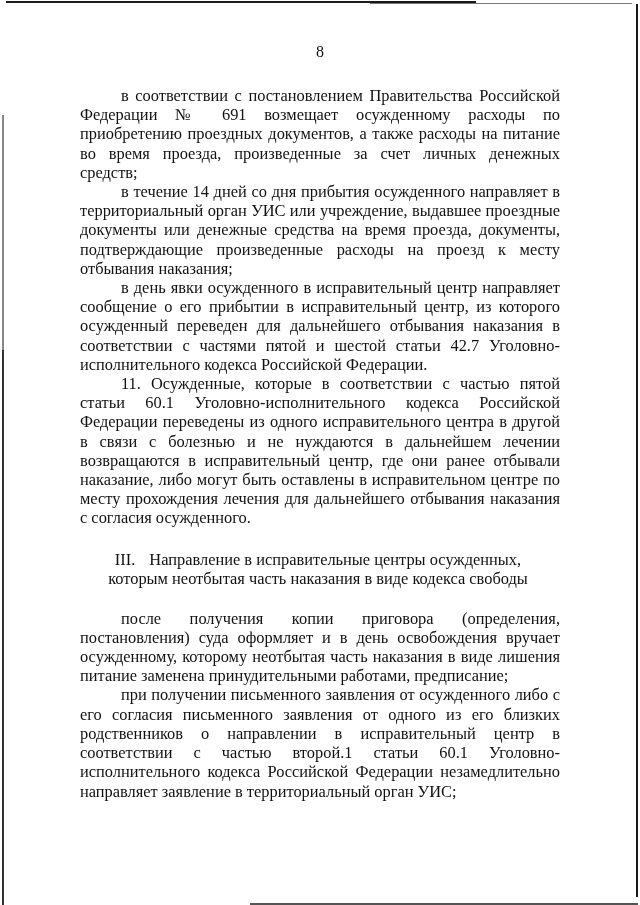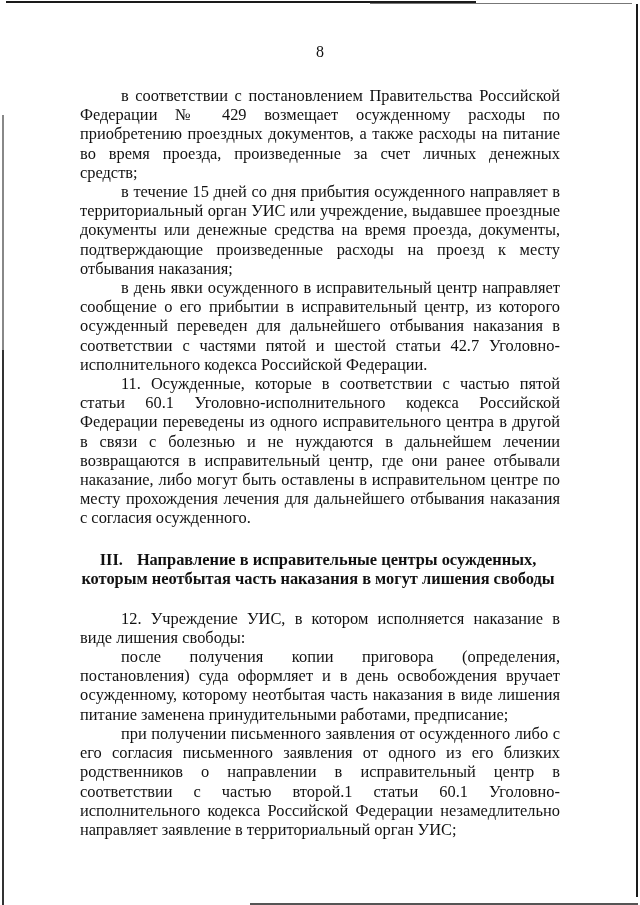--- a/index.html
+++ b/index.html
@@ -82,47 +82,46 @@
     }
     .para {
       margin: 0;
       text-indent: 41px;
       text-align: justify;
       text-align-last: left;
     }
     .heading {
       margin: 22px 4px 21px 0;
       text-align: center;
-      font-weight: bold;
+      font-weight: normal;
       font-size: 16.4px;
       line-height: 19px;
     }
     .heading .num {
       margin-right: 14px;
     }
   </style>
 </head>
 <body>
 
 <div class="page-border-top"></div>
 <div class="page-border-top2"></div>
 <div class="page-border-right"></div>
 <div class="page-border-left"></div>
 <div class="page-border-left-dark"></div>
 <div class="page-border-bottom"></div>
 
 <div class="page-number">8</div>
 
 <div class="content">
-  <p class="para">в соответствии с постановлением Правительства Российской Федерации № 429 возмещает осужденному расходы по приобретению проездных документов, а также расходы на питание во время проезда, произведенные за счет личных денежных средств;</p>
-  <p class="para">в течение 15 дней со дня прибытия осужденного направляет в территориальный орган УИС или учреждение, выдавшее проездные документы или денежные средства на время проезда, документы, подтверждающие произведенные расходы на проезд к месту отбывания наказания;</p>
+  <p class="para">в соответствии с постановлением Правительства Российской Федерации № 691 возмещает осужденному расходы по приобретению проездных документов, а также расходы на питание во время проезда, произведенные за счет личных денежных средств;</p>
+  <p class="para">в течение 14 дней со дня прибытия осужденного направляет в территориальный орган УИС или учреждение, выдавшее проездные документы или денежные средства на время проезда, документы, подтверждающие произведенные расходы на проезд к месту отбывания наказания;</p>
   <p class="para">в день явки осужденного в исправительный центр направляет сообщение о его прибытии в исправительный центр, из которого осужденный переведен для дальнейшего отбывания наказания в соответствии с частями пятой и шестой статьи 42.7 Уголовно-исполнительного кодекса Российской Федерации.</p>
   <p class="para">11. Осужденные, которые в соответствии с частью пятой статьи 60.1 Уголовно-исполнительного кодекса Российской Федерации переведены из одного исправительного центра в другой в связи с болезнью и не нуждаются в дальнейшем лечении возвращаются в исправительный центр, где они ранее отбывали наказание, либо могут быть оставлены в исправительном центре по месту прохождения лечения для дальнейшего отбывания наказания с согласия осужденного.</p>
 
   <div class="heading">
     <div><span class="num">III.</span><span>Направление в исправительные центры осужденных,</span></div>
-    <div>которым неотбытая часть наказания в могут лишения свободы</div>
+    <div>которым неотбытая часть наказания в виде кодекса свободы</div>
   </div>
 
-  <p class="para">12. Учреждение УИС, в котором исполняется наказание в виде лишения свободы:</p>
   <p class="para">после получения копии приговора (определения, постановления) суда оформляет и в день освобождения вручает осужденному, которому неотбытая часть наказания в виде лишения питание заменена принудительными работами, предписание;</p>
   <p class="para">при получении письменного заявления от осужденного либо с его согласия письменного заявления от одного из его близких родственников о направлении в исправительный центр в соответствии с частью второй.1 статьи 60.1 Уголовно-исполнительного кодекса Российской Федерации незамедлительно направляет заявление в территориальный орган УИС;</p>
 </div>
 
 </body></html>

